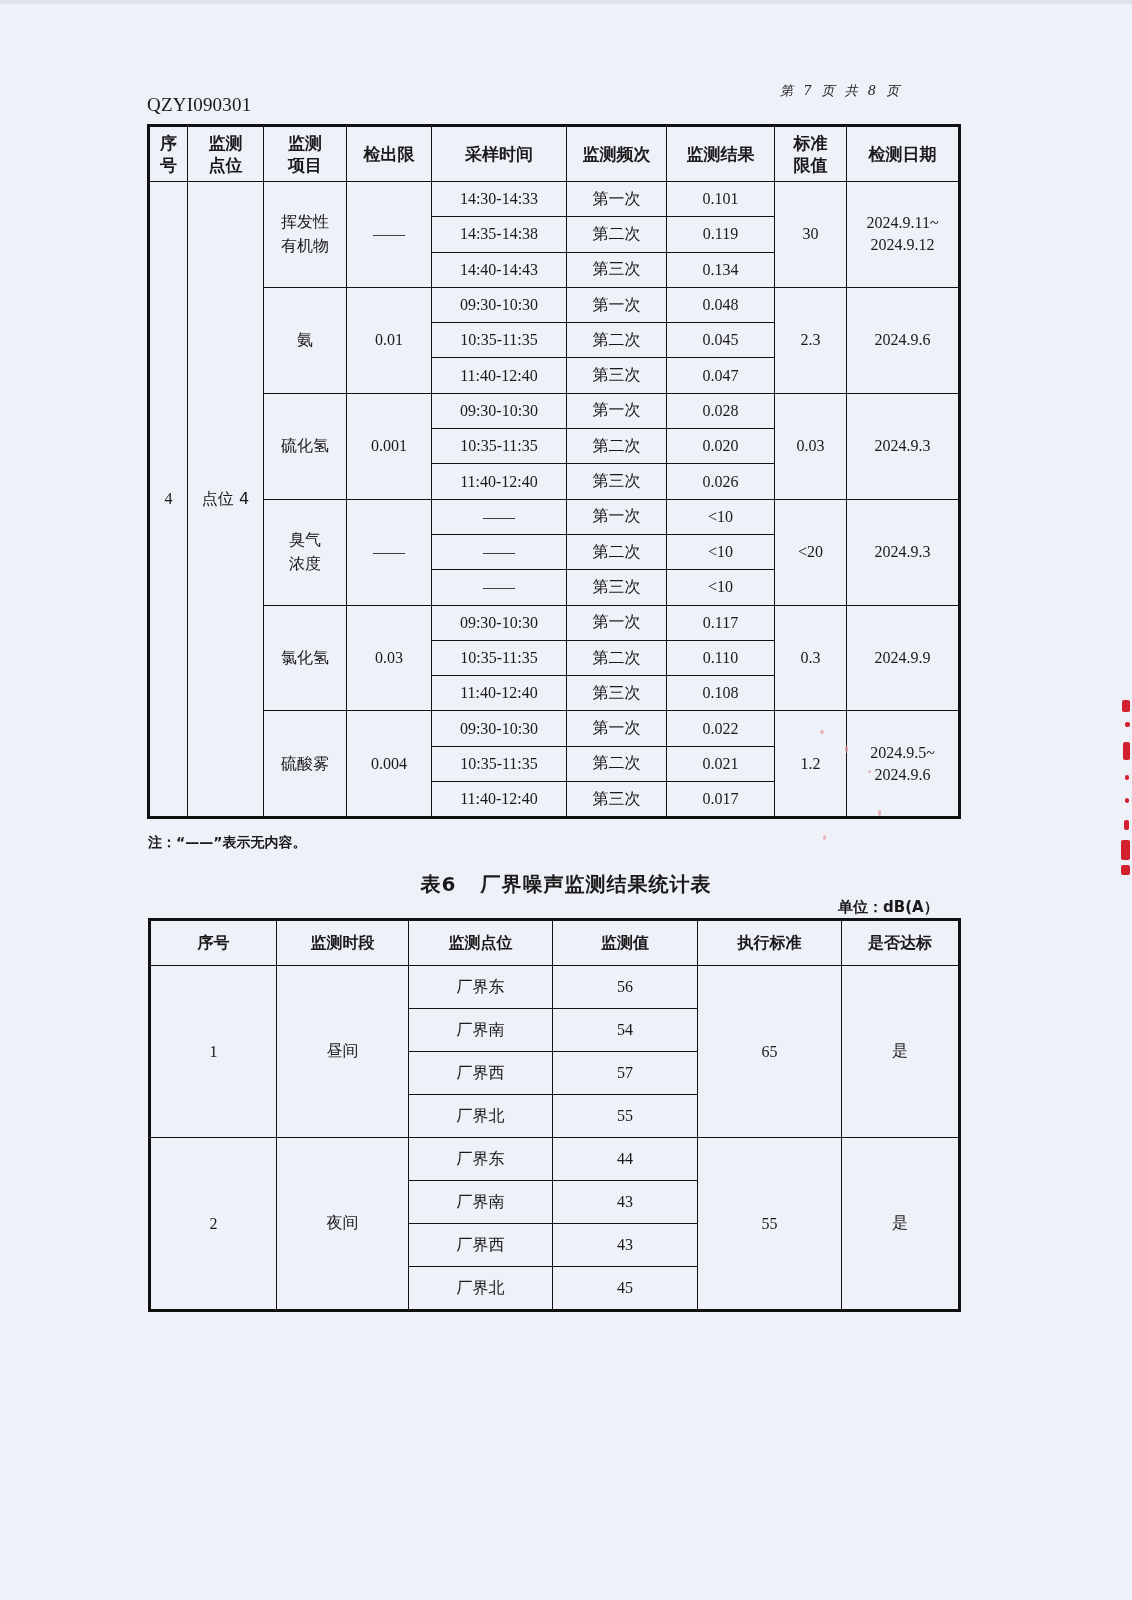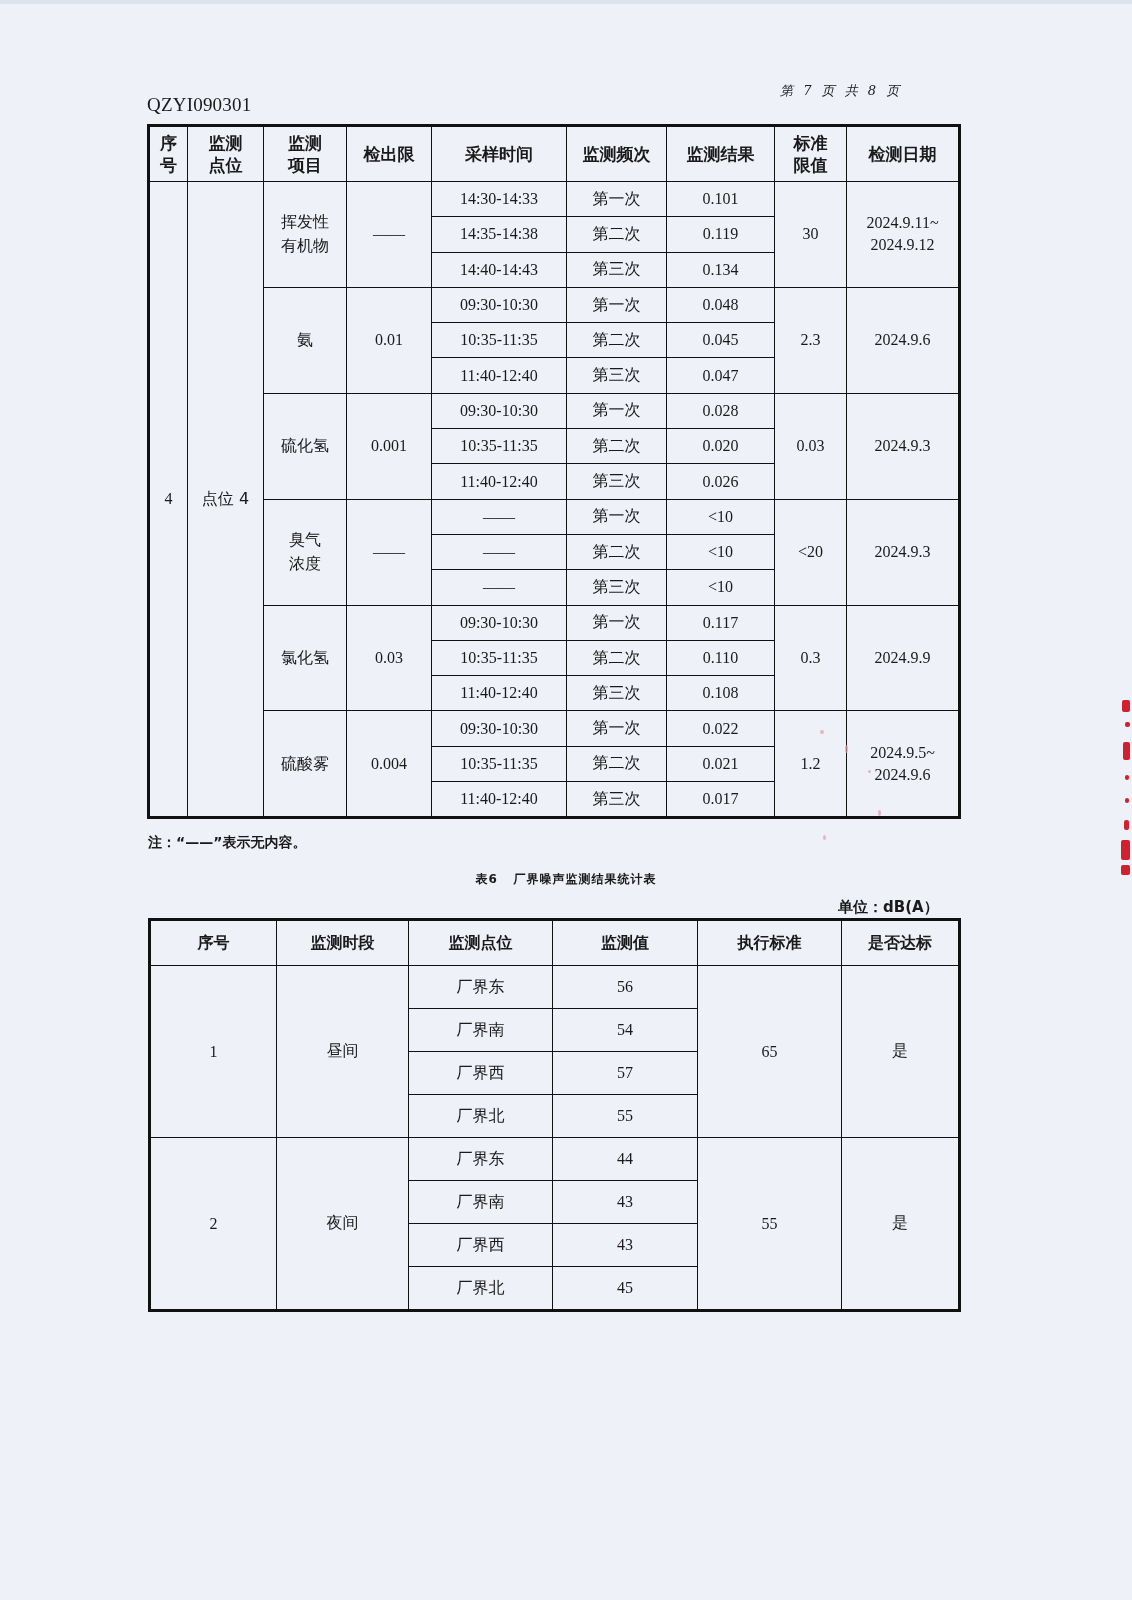--- a/index.html
+++ b/index.html
@@ -12,21 +12,21 @@
   .page-top-edge { position:absolute; left:0; top:0; width:1132px; height:4px; background:#dde2ec; }
   .doc-code { position:absolute; left:147px; top:94px; font-size:19px; font-family:"Liberation Serif", serif; letter-spacing:0.2px; }
   .page-no { position:absolute; left:780px; top:82px; font-size:13px; font-family:"DejaVu Serif", serif; letter-spacing:3px;font-style:italic; }
   table { border-collapse:collapse; position:absolute; table-layout:fixed; }
   td, th { border:1.6px solid #111; text-align:center; vertical-align:middle; padding:0; font-weight:normal; }
   #t1 { left:147px; top:124px; width:811px; border:3px solid #111; }
   #t1 th { height:54px; font-size:17px; line-height:22px; font-family:"DejaVu Sans", sans-serif; font-weight:bold; }
   #t1 td { height:34.3px; font-size:16px; font-family:"Liberation Serif", serif; }
   #t1 td.cn { font-family:"DejaVu Sans", sans-serif; font-size:16px;margin-top:12px; }
   .note { position:absolute; left:148px; top:834px; font-size:14px; font-weight:bold; font-family:"DejaVu Sans", sans-serif; }
-  .t2-title { position:absolute; left:0; width:1132px; top:871px; text-align:center; font-size:12px; font-weight:bold; font-family:"DejaVu Sans", sans-serif; letter-spacing:1px; }
+  .t2-title { position:absolute; left:0; width:1132px; top:871px; text-align:center; font-size:20px; font-weight:bold; font-family:"DejaVu Sans", sans-serif; letter-spacing:1px; }
   .unit { position:absolute; left:838px; top:898px; font-size:15px; font-weight:bold; font-family:"DejaVu Sans", sans-serif; }
   #t2 { left:148px; top:918px; width:810px; border:3px solid #111;padding-left:16px; }
   #t2 th { height:44px; font-size:16px; font-weight:bold; font-family:"DejaVu Sans", sans-serif; }
   #t2 td { height:42px; font-size:16px; font-family:"Liberation Serif", serif; }
   #t2 td.cn { font-family:"DejaVu Sans", sans-serif; }
   .stamp { position:absolute; background:#d2202e; border-radius:2px; }
   .stamp-faint { position:absolute; background:#e79aa0; border-radius:50%; opacity:0.7; }
 </style>
 </head>
 <body>

